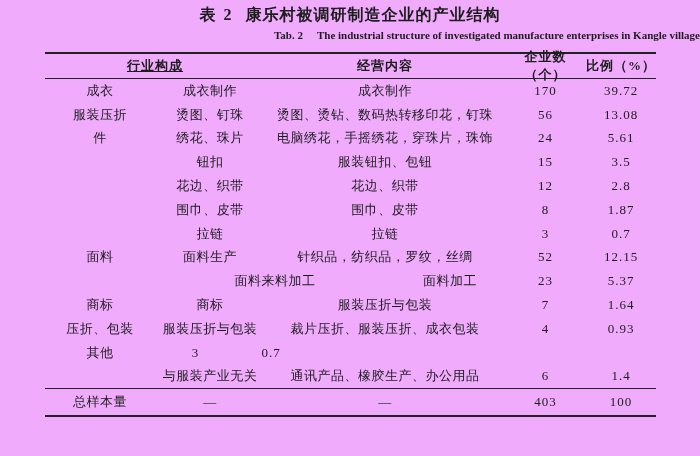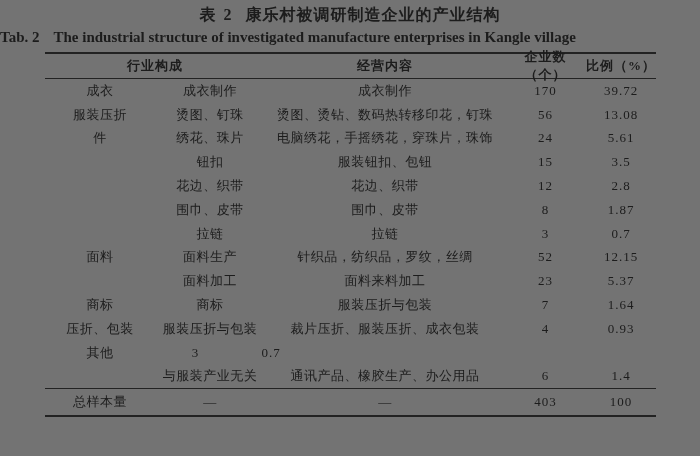--- a/index.html
+++ b/index.html
@@ -1,39 +1,39 @@
 <!DOCTYPE html>
 <html><head>
 <meta charset="utf-8">
 <style>
   html, body { margin: 0; padding: 0; }
   .page {
     position: relative;
     width: 700px;
     height: 456px;
-    background: #737373;
+    background: #f0abfc;
     color: #1c1c1c;
     font-family: "Liberation Serif", "DejaVu Serif", serif;
     overflow: hidden;
   }
   .title-zh {
     position: absolute;
     top: 5px; left: 0; width: 100%;
     text-align: center;
     font-size: 16px;
     font-weight: bold;
     letter-spacing: 1px;
     white-space: nowrap;
   }
   .title-zh .tlabel { margin-right: 12px; letter-spacing: 2px; }
   .title-en {
     position: absolute;
     top: 29px; left: 0; width: 100%;
-    text-align: left;
-    font-size: 15px;
+    text-align: right;
+    font-size: 11px;
     font-weight: bold;
     white-space: nowrap;
   }
   .title-en .tlabel { margin-right: 14px; }
   .table {
     position: absolute;
     left: 45px;
     top: 52px;
     width: 611px;
     border-top: 2px solid #222;
@@ -42,21 +42,21 @@
   }
   .thead {
     display: flex;
     align-items: center;
     height: 24px;
     border-bottom: 1px solid #222;
     font-weight: bold;
     letter-spacing: 1px;
   }
   .h { text-align: center; }
-  .h1 { width: 220px; }
+  .h1 { width: 220px; text-decoration: underline; }
   .h2 { width: 240px; }
   .h3 { width: 81px; }
   .h4 { width: 70px; }
   .trow {
     display: flex;
     align-items: center;
     height: 23.8px;
   }
   .cell { text-align: center; letter-spacing: 0.5px; white-space: nowrap; }
   .c1 { width: 110px; }
@@ -144,22 +144,22 @@
         </div>
         <div class="trow">
           <div class="cell c1">面料</div>
           <div class="cell c2">面料生产</div>
           <div class="cell c3">针织品，纺织品，罗纹，丝绸</div>
           <div class="cell c4 num">52</div>
           <div class="cell c5 num">12.15</div>
         </div>
         <div class="trow">
           <div class="cell c1"></div>
+          <div class="cell c3">面料来料加工</div>
           <div class="cell c2">面料加工</div>
-          <div class="cell c3">面料来料加工</div>
           <div class="cell c4 num">23</div>
           <div class="cell c5 num">5.37</div>
         </div>
         <div class="trow">
           <div class="cell c1">商标</div>
           <div class="cell c2">商标</div>
           <div class="cell c3">服装压折与包装</div>
           <div class="cell c4 num">7</div>
           <div class="cell c5 num">1.64</div>
         </div>

